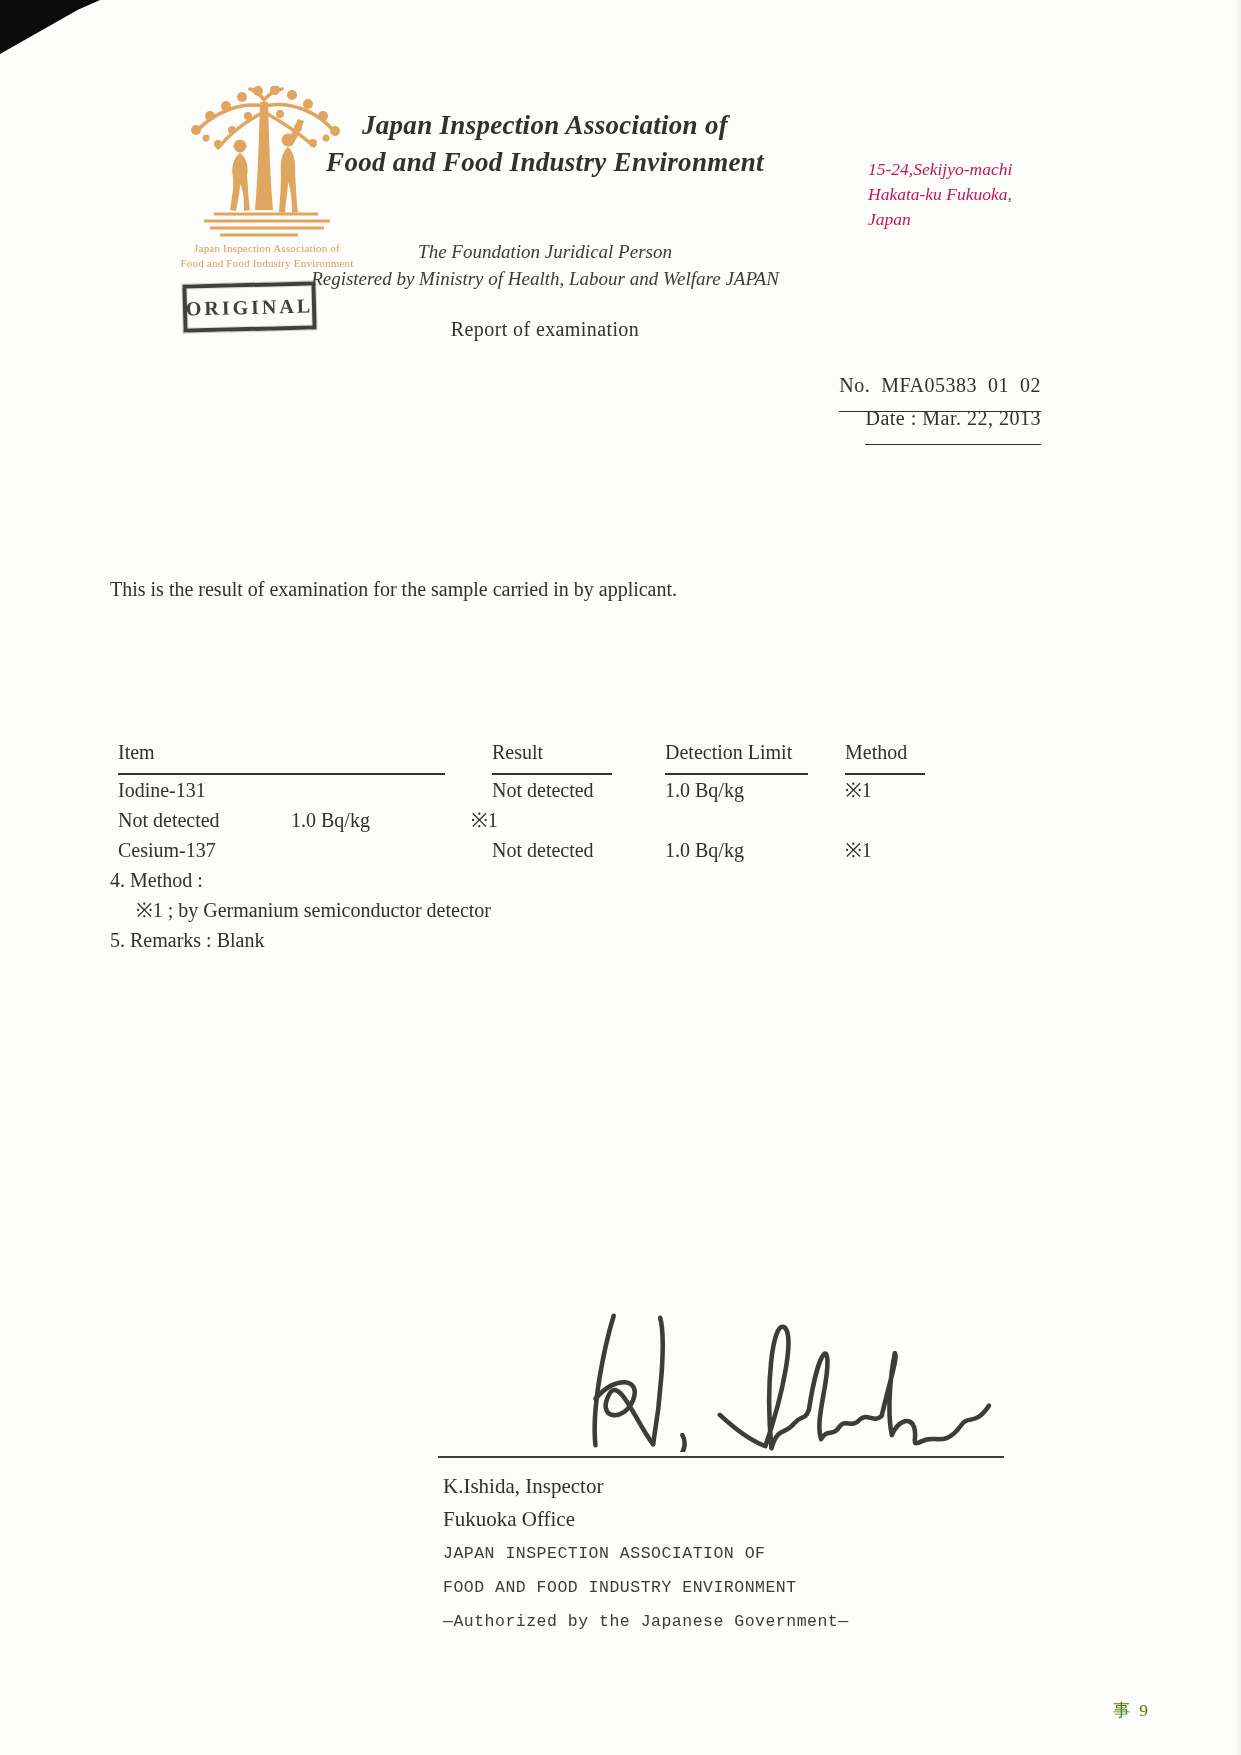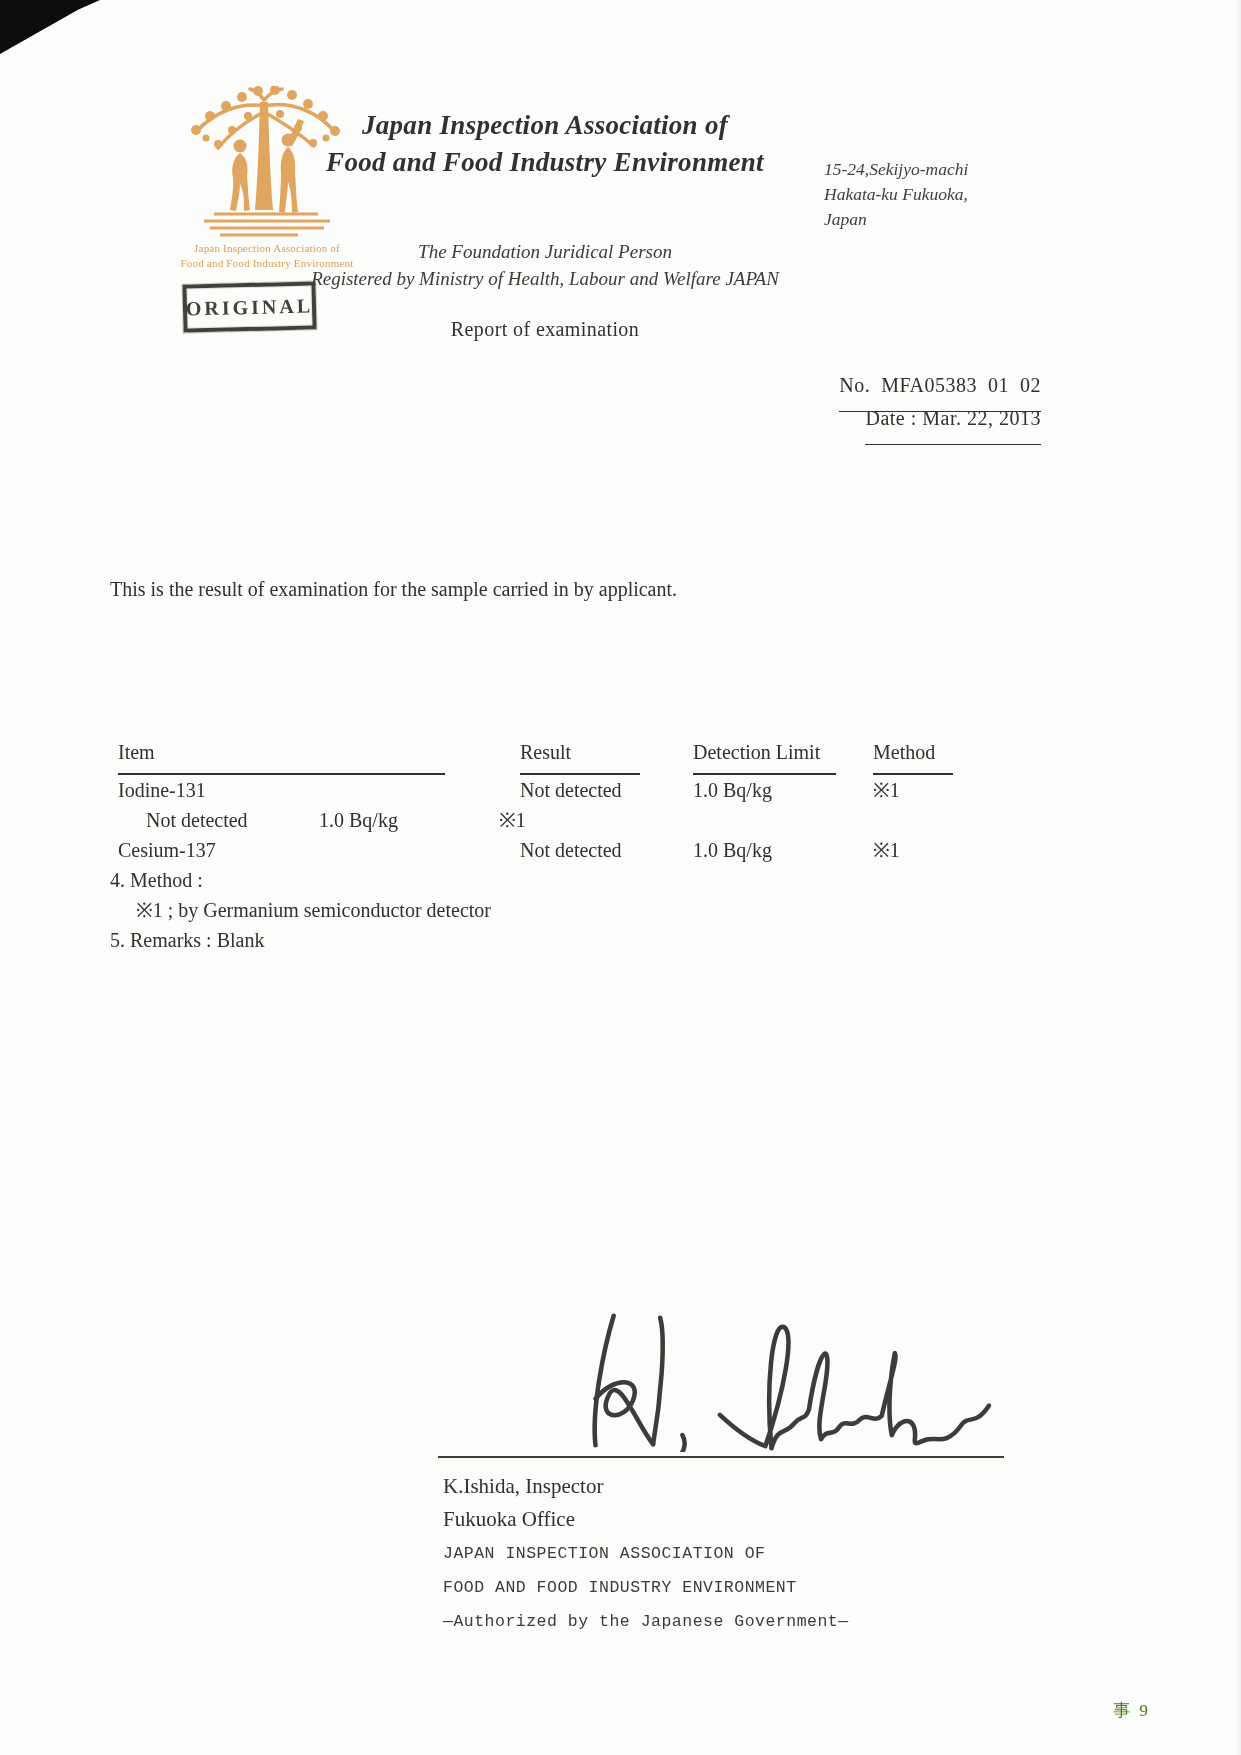--- a/index.html
+++ b/index.html
@@ -44,22 +44,22 @@
     position:absolute;left:280px;top:238px;width:530px;
     text-align:center;font-style:italic;font-size:19px;line-height:27px;
     color:#3a3d39;
   }
   .report-title{
     position:absolute;left:295px;top:318px;width:500px;
     text-align:center;font-size:20px;letter-spacing:.4px;
   }
   
   .address{
-    position:absolute;left:824px;top:157px;width:230px;
-    font-style:italic;font-size:17.5px;line-height:25px;color:#404040;
+    position:absolute;left:868px;top:157px;width:230px;
+    font-style:italic;font-size:17.5px;line-height:25px;color:#be185d;
   }
   
   .stamp{
     position:absolute;left:183px;top:283px;width:133px;height:48px;
     border:4px solid var(--stamp_ink);
     box-shadow:0 0 0 1px rgba(63,66,60,.25), inset 0 0 0 1px rgba(63,66,60,.15);
     transform:rotate(-1.4deg);
     display:flex;align-items:center;justify-content:center;
     font-weight:bold;font-size:20px;letter-spacing:3px;color:var(--stamp_ink);
   }
@@ -70,21 +70,21 @@
     border-bottom:1.5px solid var(--text_ink);padding-bottom:14px;
   }
   .doc-no{top:374px;}
   .doc-date{top:407px;}
   
   .intro{position:absolute;left:110px;top:578px;font-size:20px;}
   .numbered{position:absolute;left:110px;top:642px;font-size:20px;line-height:29px;}
   .results{position:absolute;left:118px;top:741px;font-size:20px;}
   .results .tr{display:flex;}
   .results .c1{width:374px;}
-  .results .c2{width:173px;margin-left:28px;}
+  .results .c2{width:173px;}
   .results .c3{width:180px;}
   .results .c4{width:100px;}
   .results .th span{
     display:inline-block;border-bottom:2px solid var(--text_ink);padding-bottom:9px;
   }
   .results .th .c1 span{width:327px;}
   .results .th .c2 span{width:120px;}
   .results .th .c3 span{width:143px;}
   .results .th .c4 span{width:80px;}
   .results .row{height:30px;line-height:30px;}

